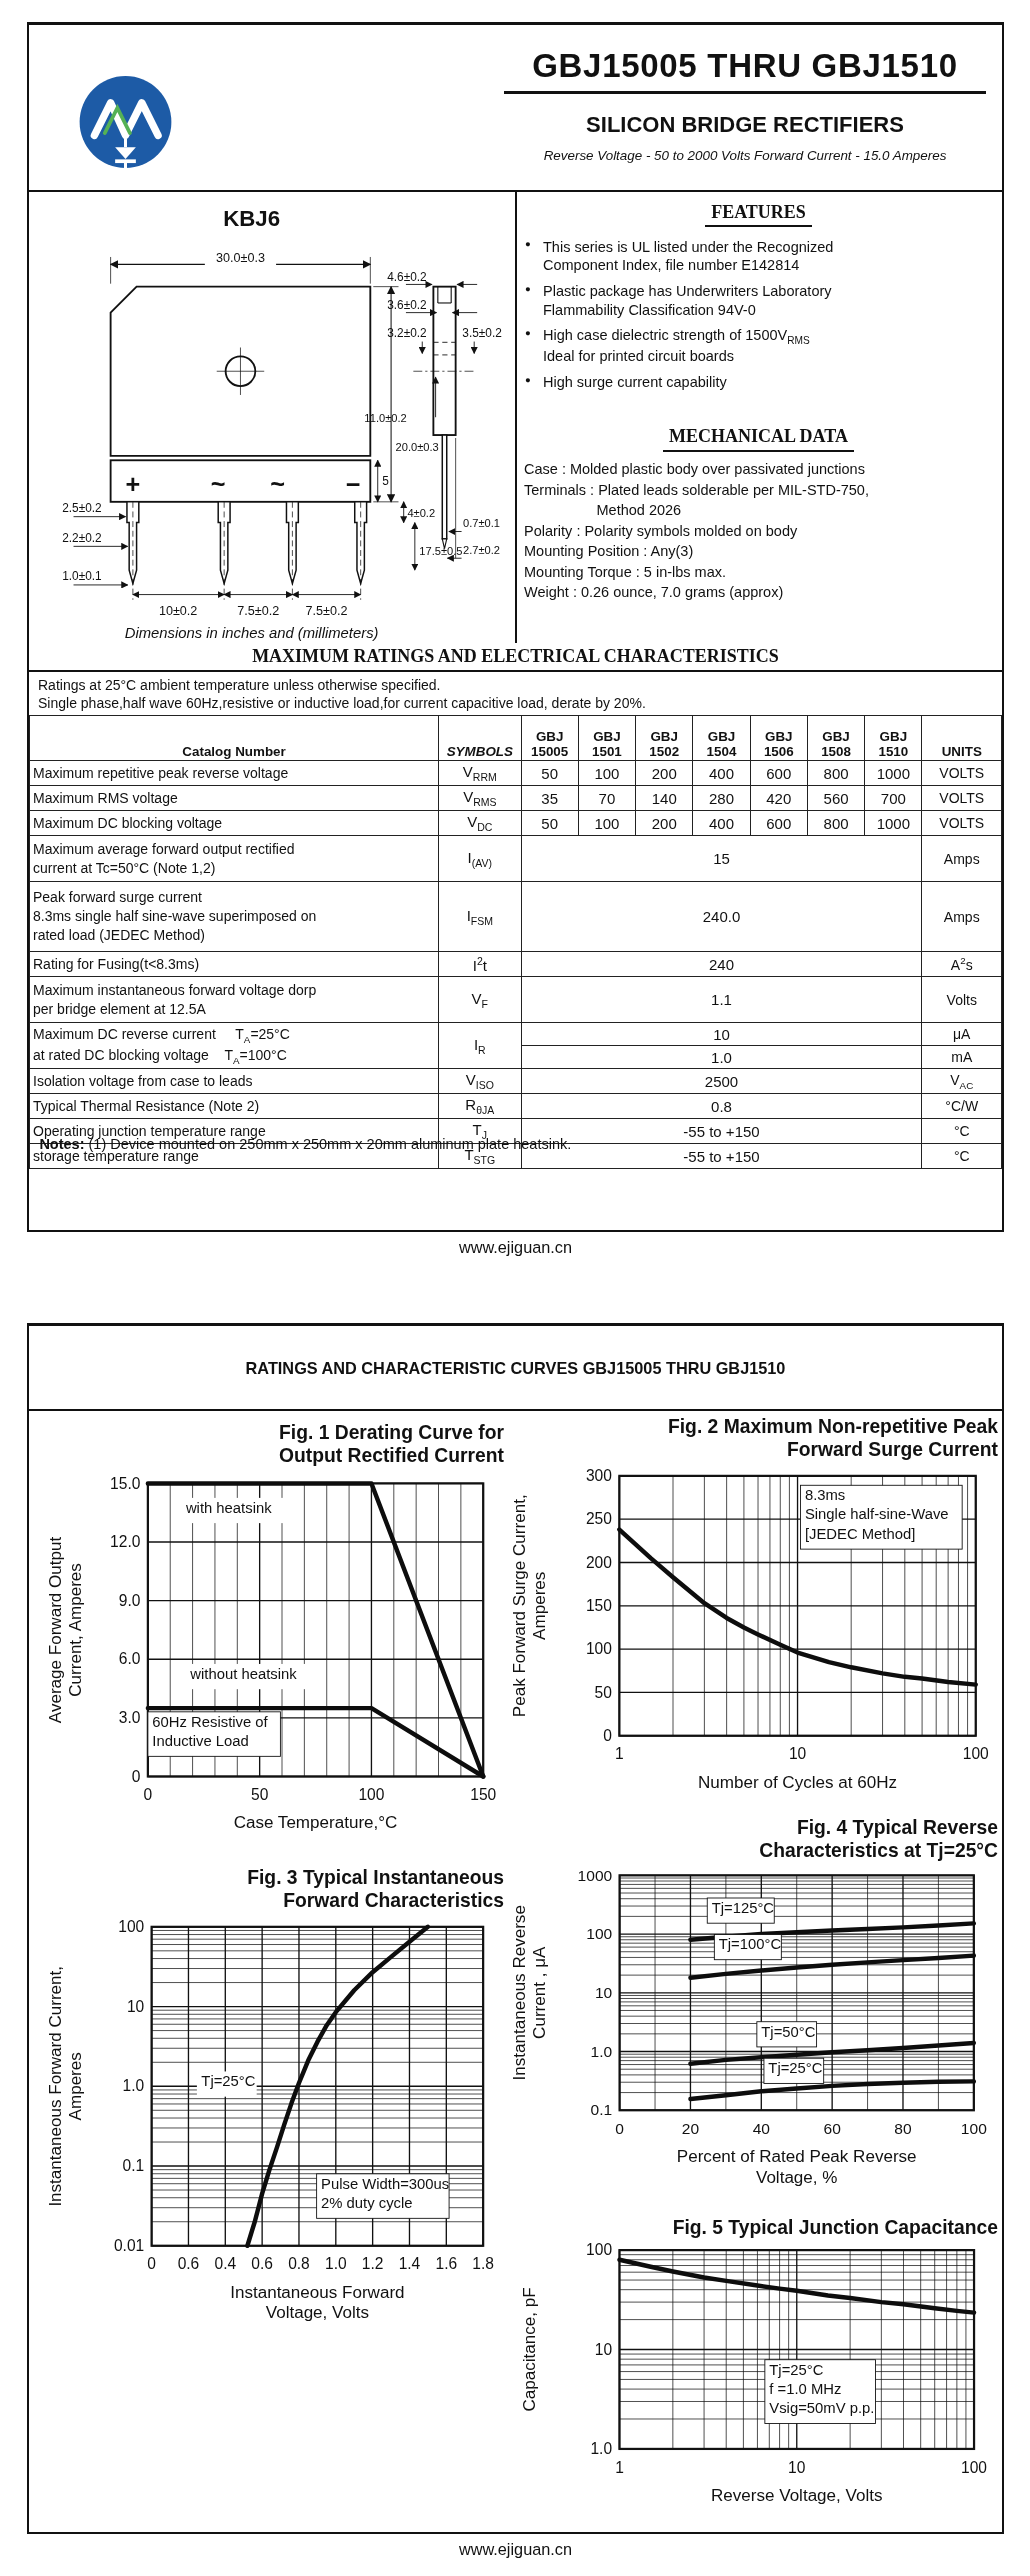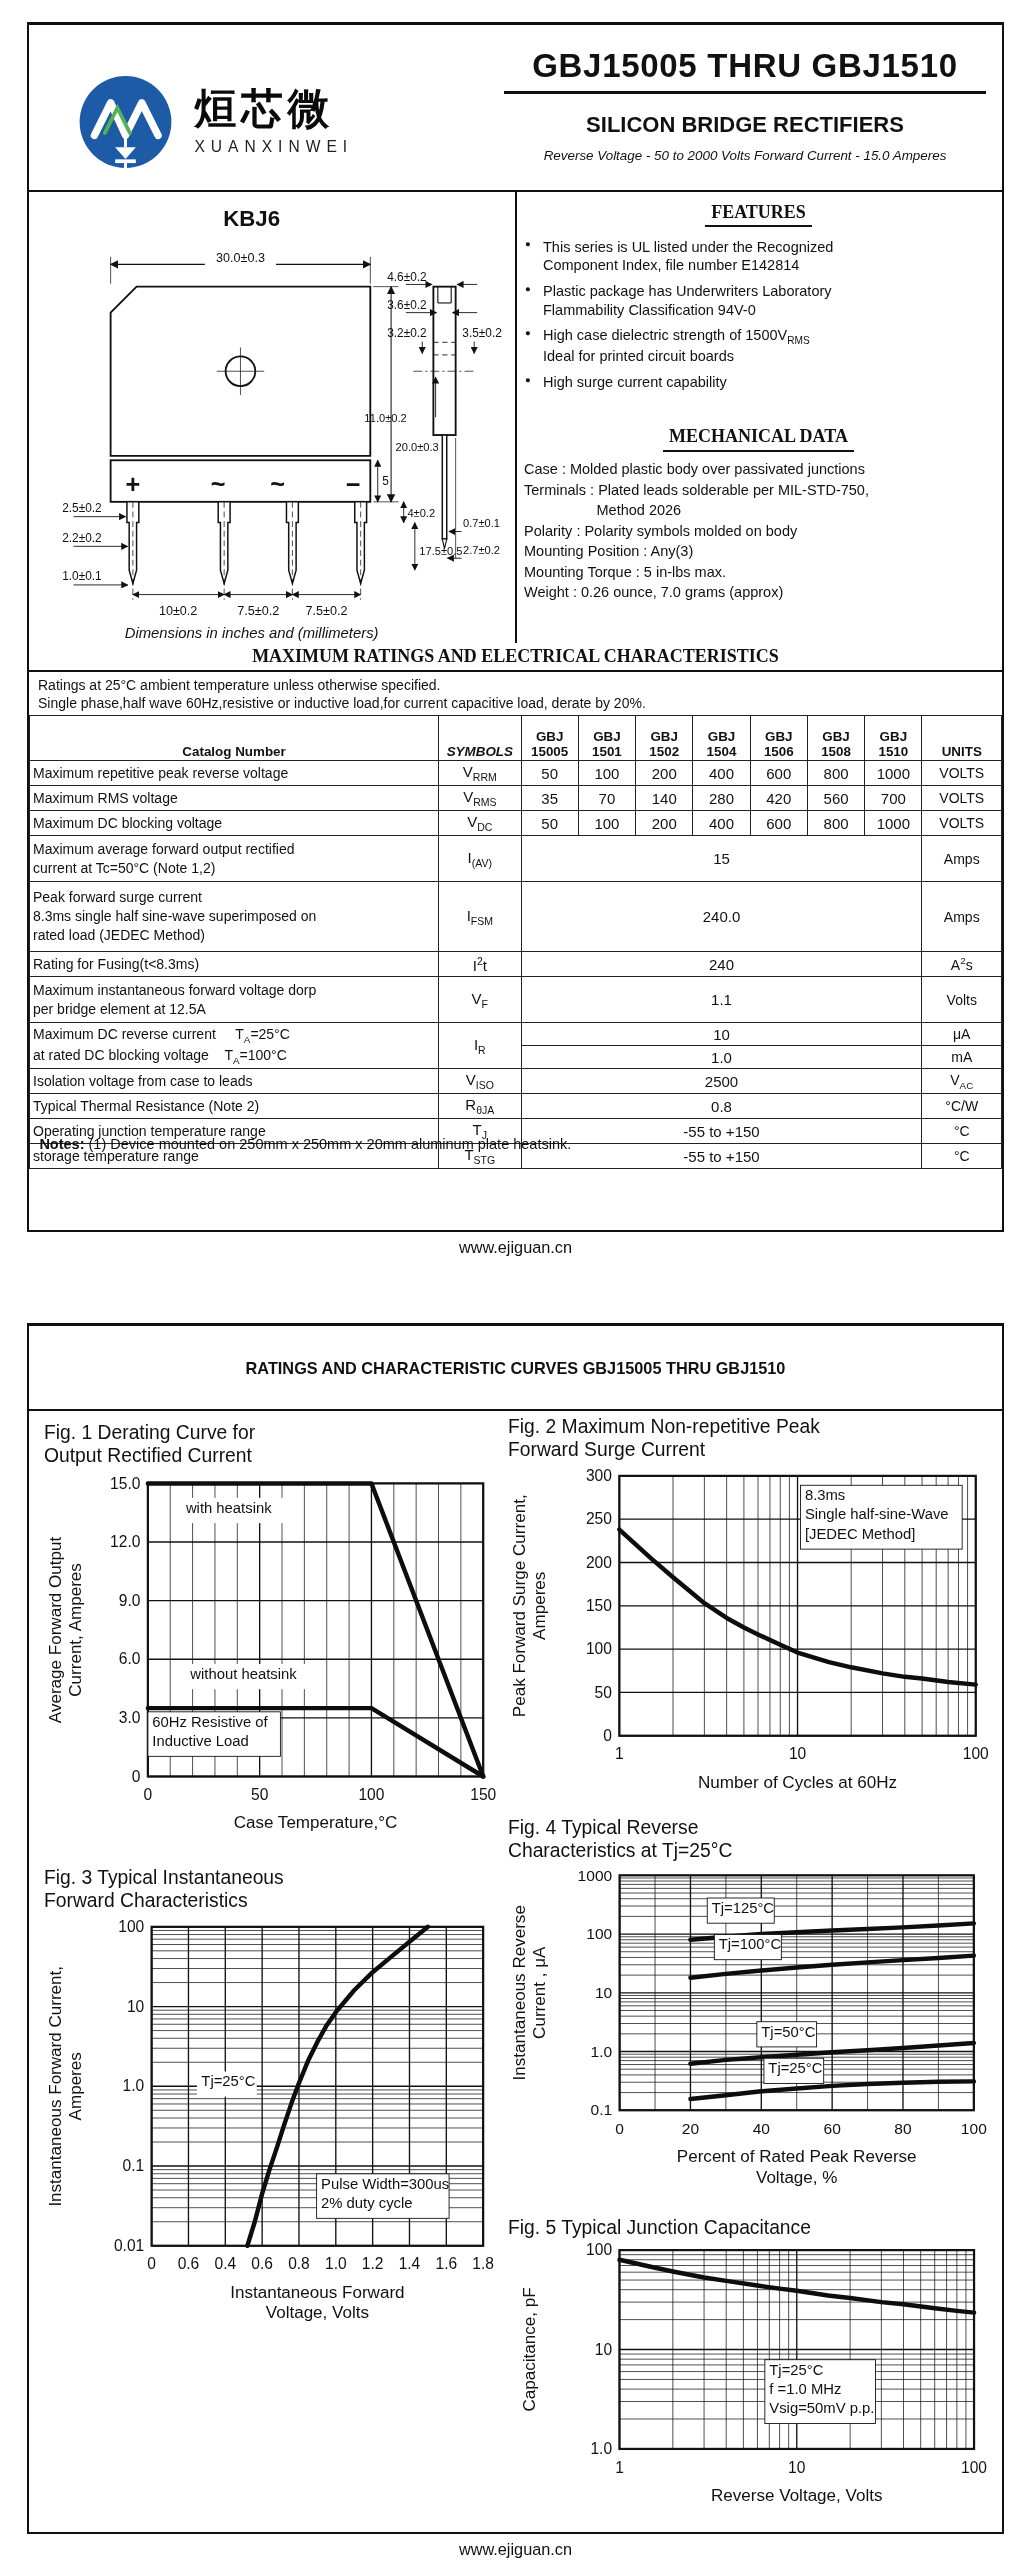--- a/index.html
+++ b/index.html
@@ -48,44 +48,40 @@
   td.unit{font-size:14px;text-align:center;}
   sub{font-size:70%;} sup{font-size:70%;}
   #notes{left:10.4px;top:1111px;width:950px;font-size:14.5px;}
   .footer{position:absolute;width:100%;text-align:center;font-size:16.3px;color:#111;}
   #footer1{top:1238px;}
   #footer2{top:2540px;}
   
   #p2-head{left:0;top:21px;width:100%;height:43px;line-height:43px;font-size:16.3px;font-weight:bold;text-align:center;}
   #p2-rule{top:83px;left:0;width:100%;height:2.2px;}
   .fig{position:absolute;}
-  .fig-title{font-weight:normal;font-size:19.3px;text-align:left;line-height:1.2;}
+  .fig-title{font-weight:bold;font-size:19.3px;text-align:right;line-height:1.2;}
   .drawwrap{position:absolute;left:0;top:165px;width:486px;height:453px;}
 </style>
 </head>
 <body>
 
 <div id="page">
 
   <div class="box" id="box1">
 
     <div class="abs" id="logo">
       <svg width="111" height="116" viewBox="0 0 150 156">
         <circle cx="75" cy="78" r="62" fill="#1d5ba6"></circle>
         <path d="M33,96 L55,52 L75,96 L97,52 L119,96" stroke="#fff" stroke-width="10" fill="none" stroke-linecap="round" stroke-linejoin="round"></path>
         <path d="M47,93 L64,59 L81,93" stroke="#55b155" stroke-width="5" fill="none" stroke-linecap="round"></path>
         <path d="M61,112 L89,112 L75,128 Z" fill="#fff"></path>
         <line x1="61" y1="131" x2="89" y2="131" stroke="#fff" stroke-width="5"></line>
         <line x1="75" y1="100" x2="75" y2="112" stroke="#fff" stroke-width="4"></line>
         <line x1="75" y1="131" x2="75" y2="143" stroke="#fff" stroke-width="4"></line>
       </svg>
-      <div>
-        <div id="logo-cn">烜芯微</div>
-        <div id="logo-en">XUANXINWEI</div>
-      </div>
     </div>
 
     <div class="abs" id="title-block">
       <div id="main-title">GBJ15005 THRU GBJ1510</div>
       <div id="subtitle">SILICON BRIDGE RECTIFIERS</div>
       <div id="tagline">Reverse Voltage - 50 to 2000 Volts    Forward Current -  15.0 Amperes</div>
     </div>
 
     <div class="hline" style="left:0;top:165px;width:100%;"></div>
     <div class="vline" style="left:486px;top:165px;height:453px;"></div>

